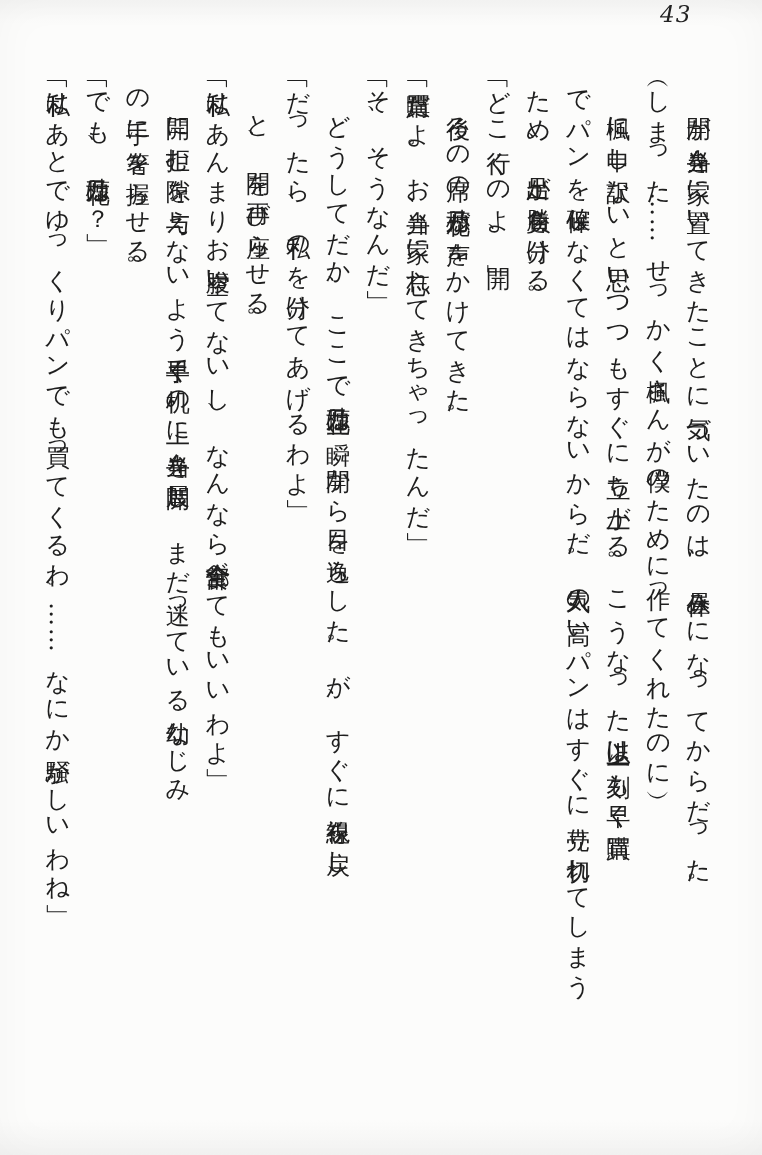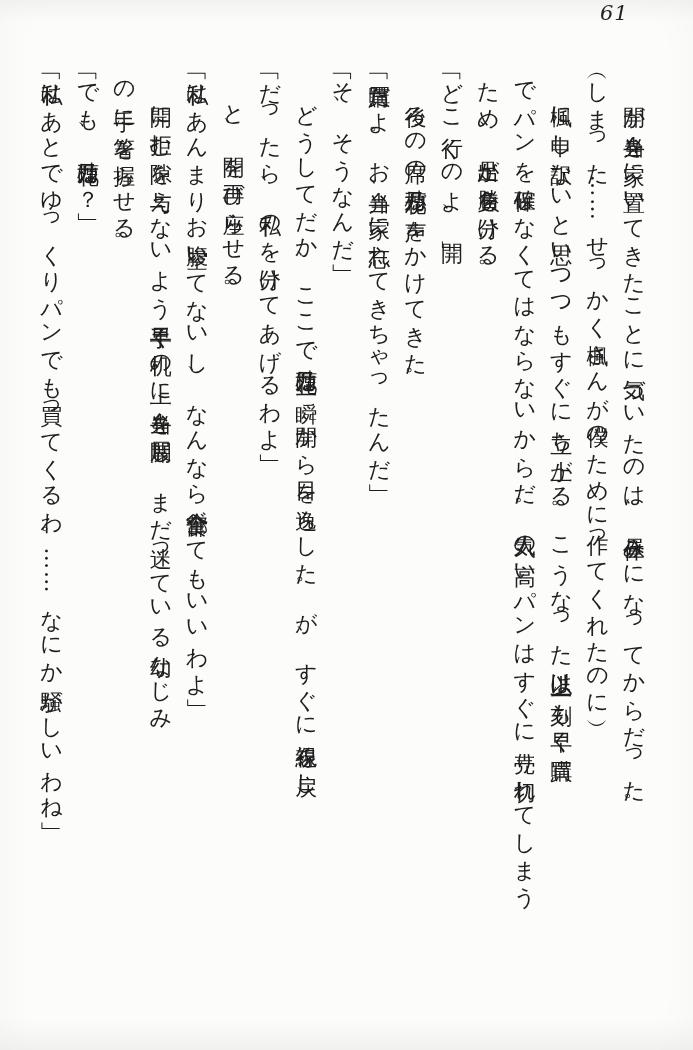--- a/index.html
+++ b/index.html
@@ -45,21 +45,21 @@
   .text-column {
     margin: 0;
     white-space: pre-wrap;
   }
 </style>
 </head>
 <body>
 
 <div class="book-page">
 
-  <div class="page-number">61</div>
+  <div class="page-number">43</div>
 
   <div class="page-text">
     <p class="text-column">　開が弁当を家に置いてきたことに気づいたのは、昼休みになってからだった。</p>
     <p class="text-column">（しまった……せっかく楓さんが僕のために作ってくれたのに）</p>
     <p class="text-column">　楓に申し訳ないと思いつつもすぐに立ち上がる。こうなった以上は一刻も早く購買</p>
     <p class="text-column">でパンを確保しなくてはならないからだ。人気の高いパンはすぐに売り切れてしまう</p>
     <p class="text-column">ため、出足が勝負を分ける。</p>
     <p class="text-column">「どこ行くのよ、開」</p>
     <p class="text-column">　後ろの席の穂乃花が声をかけてきた。</p>
     <p class="text-column">「購買だよ。お弁当、家に忘れてきちゃったんだ」</p>

